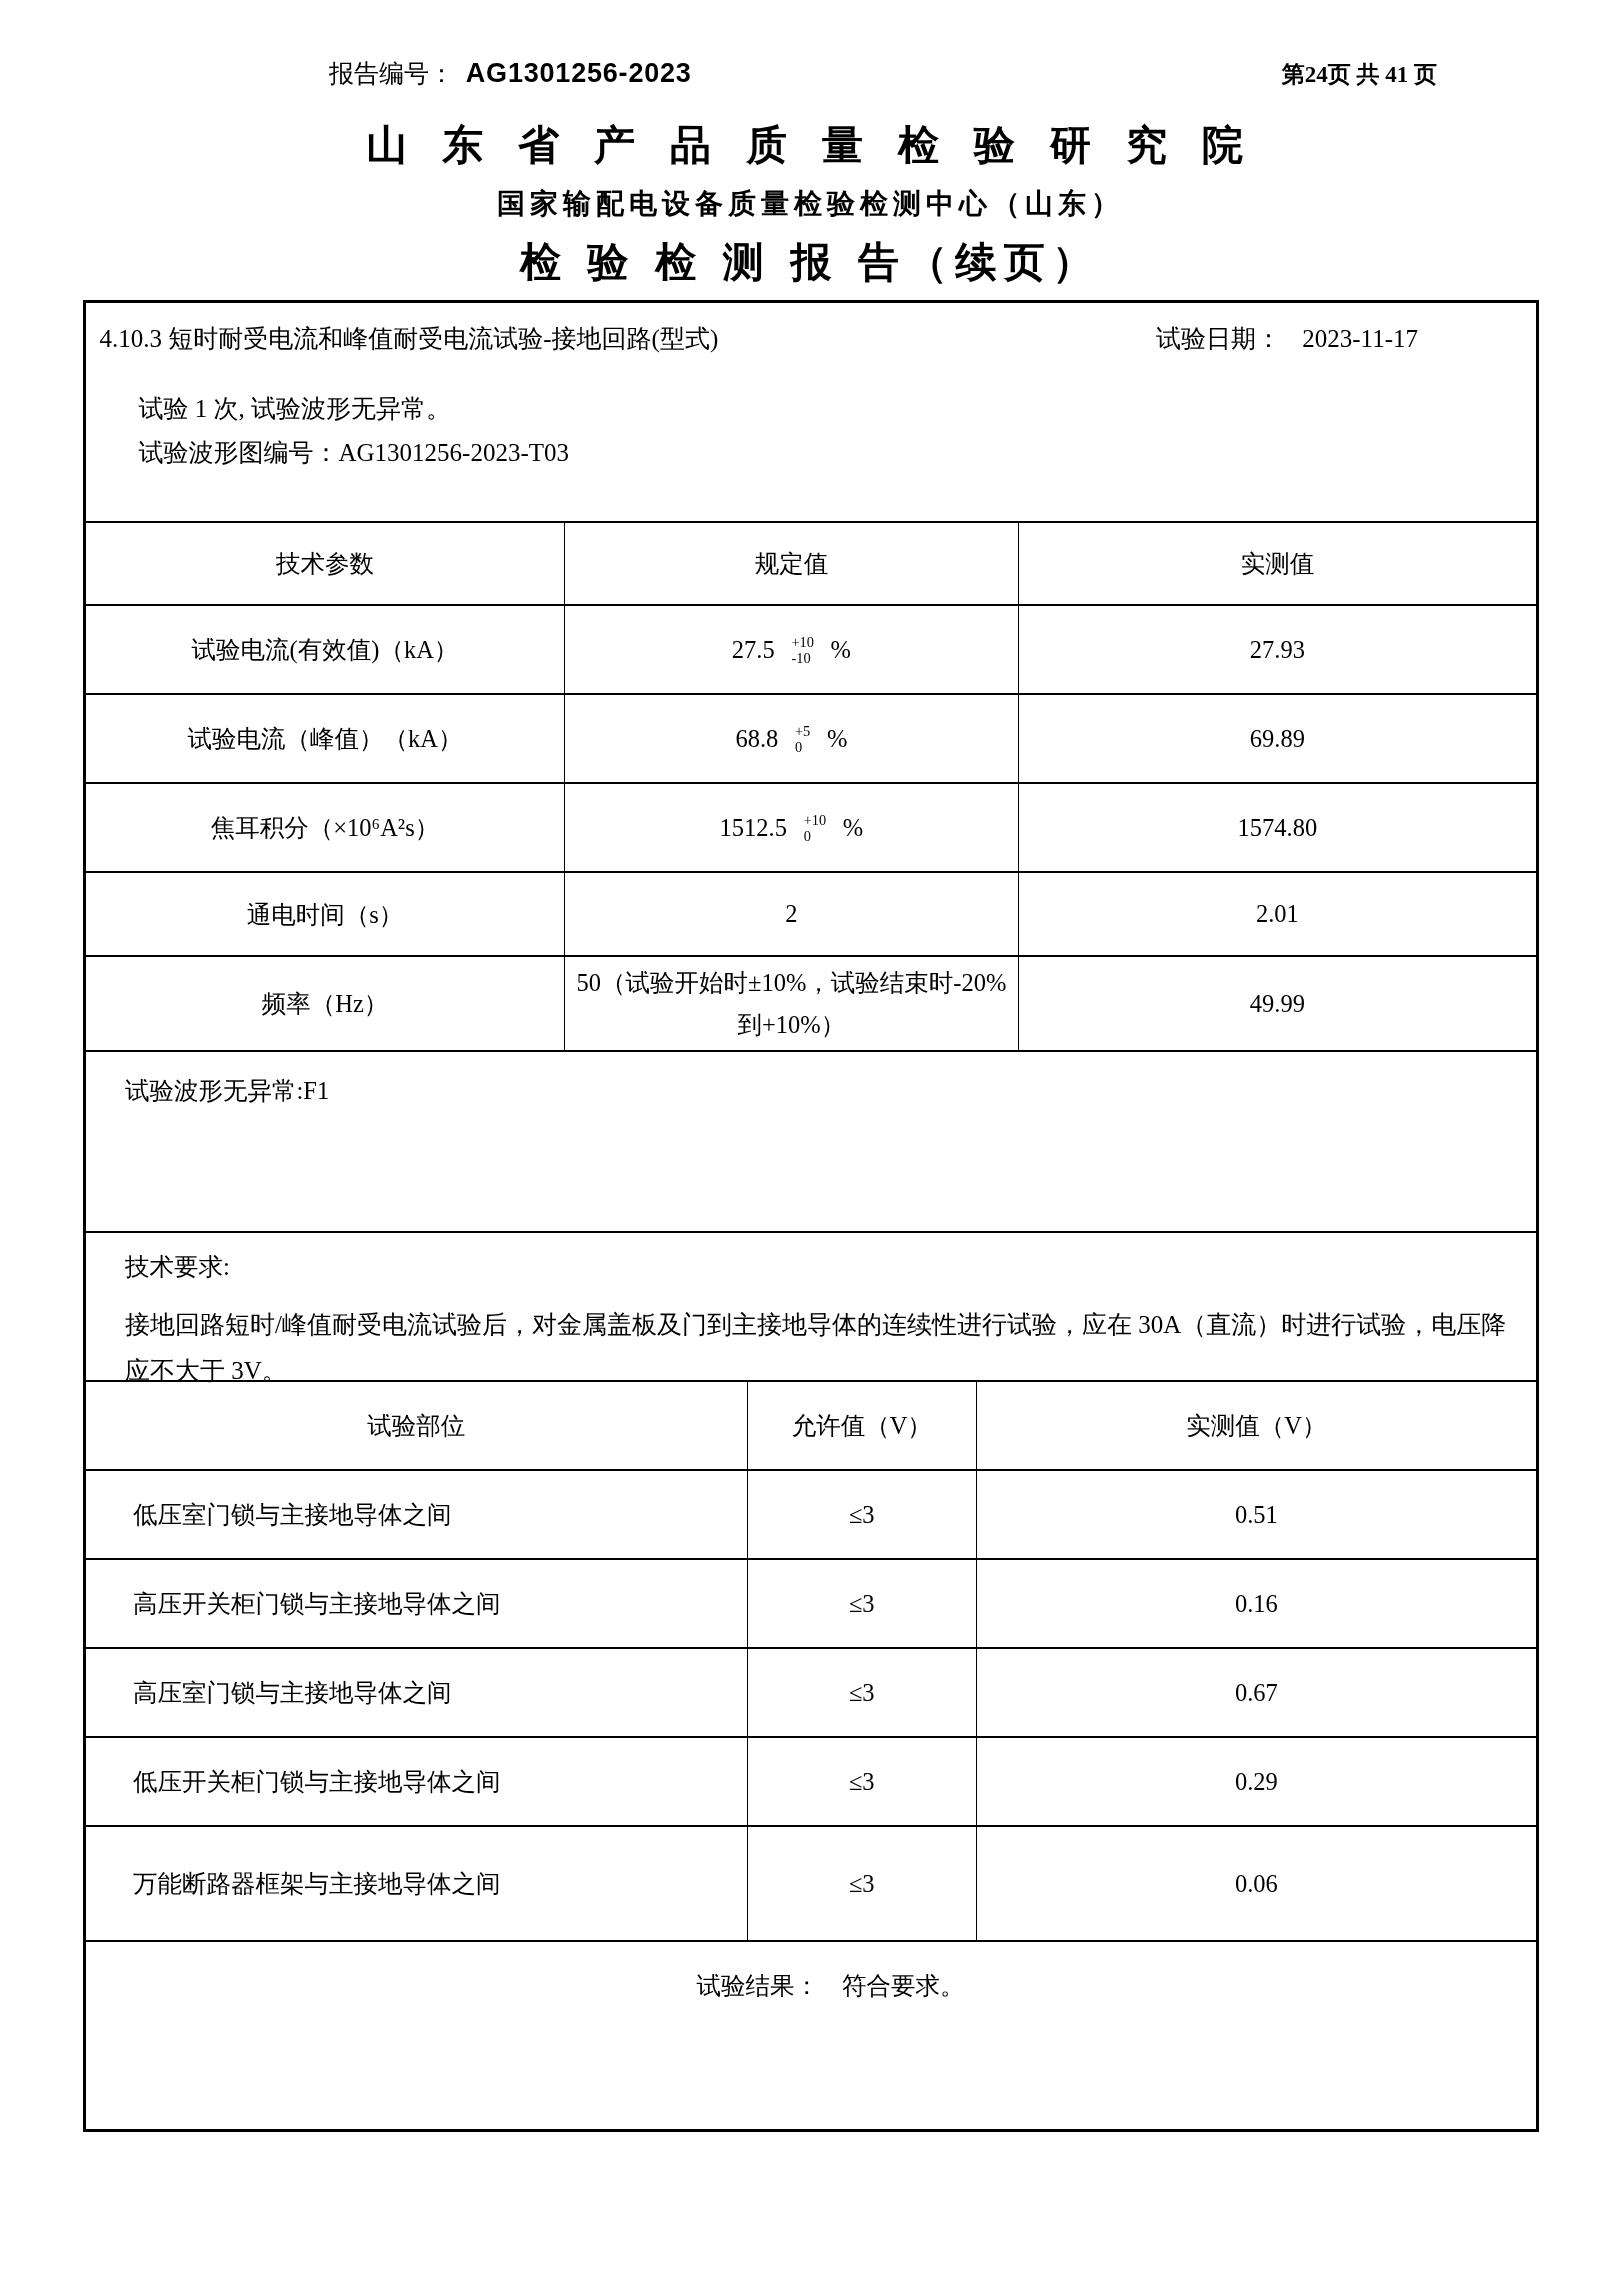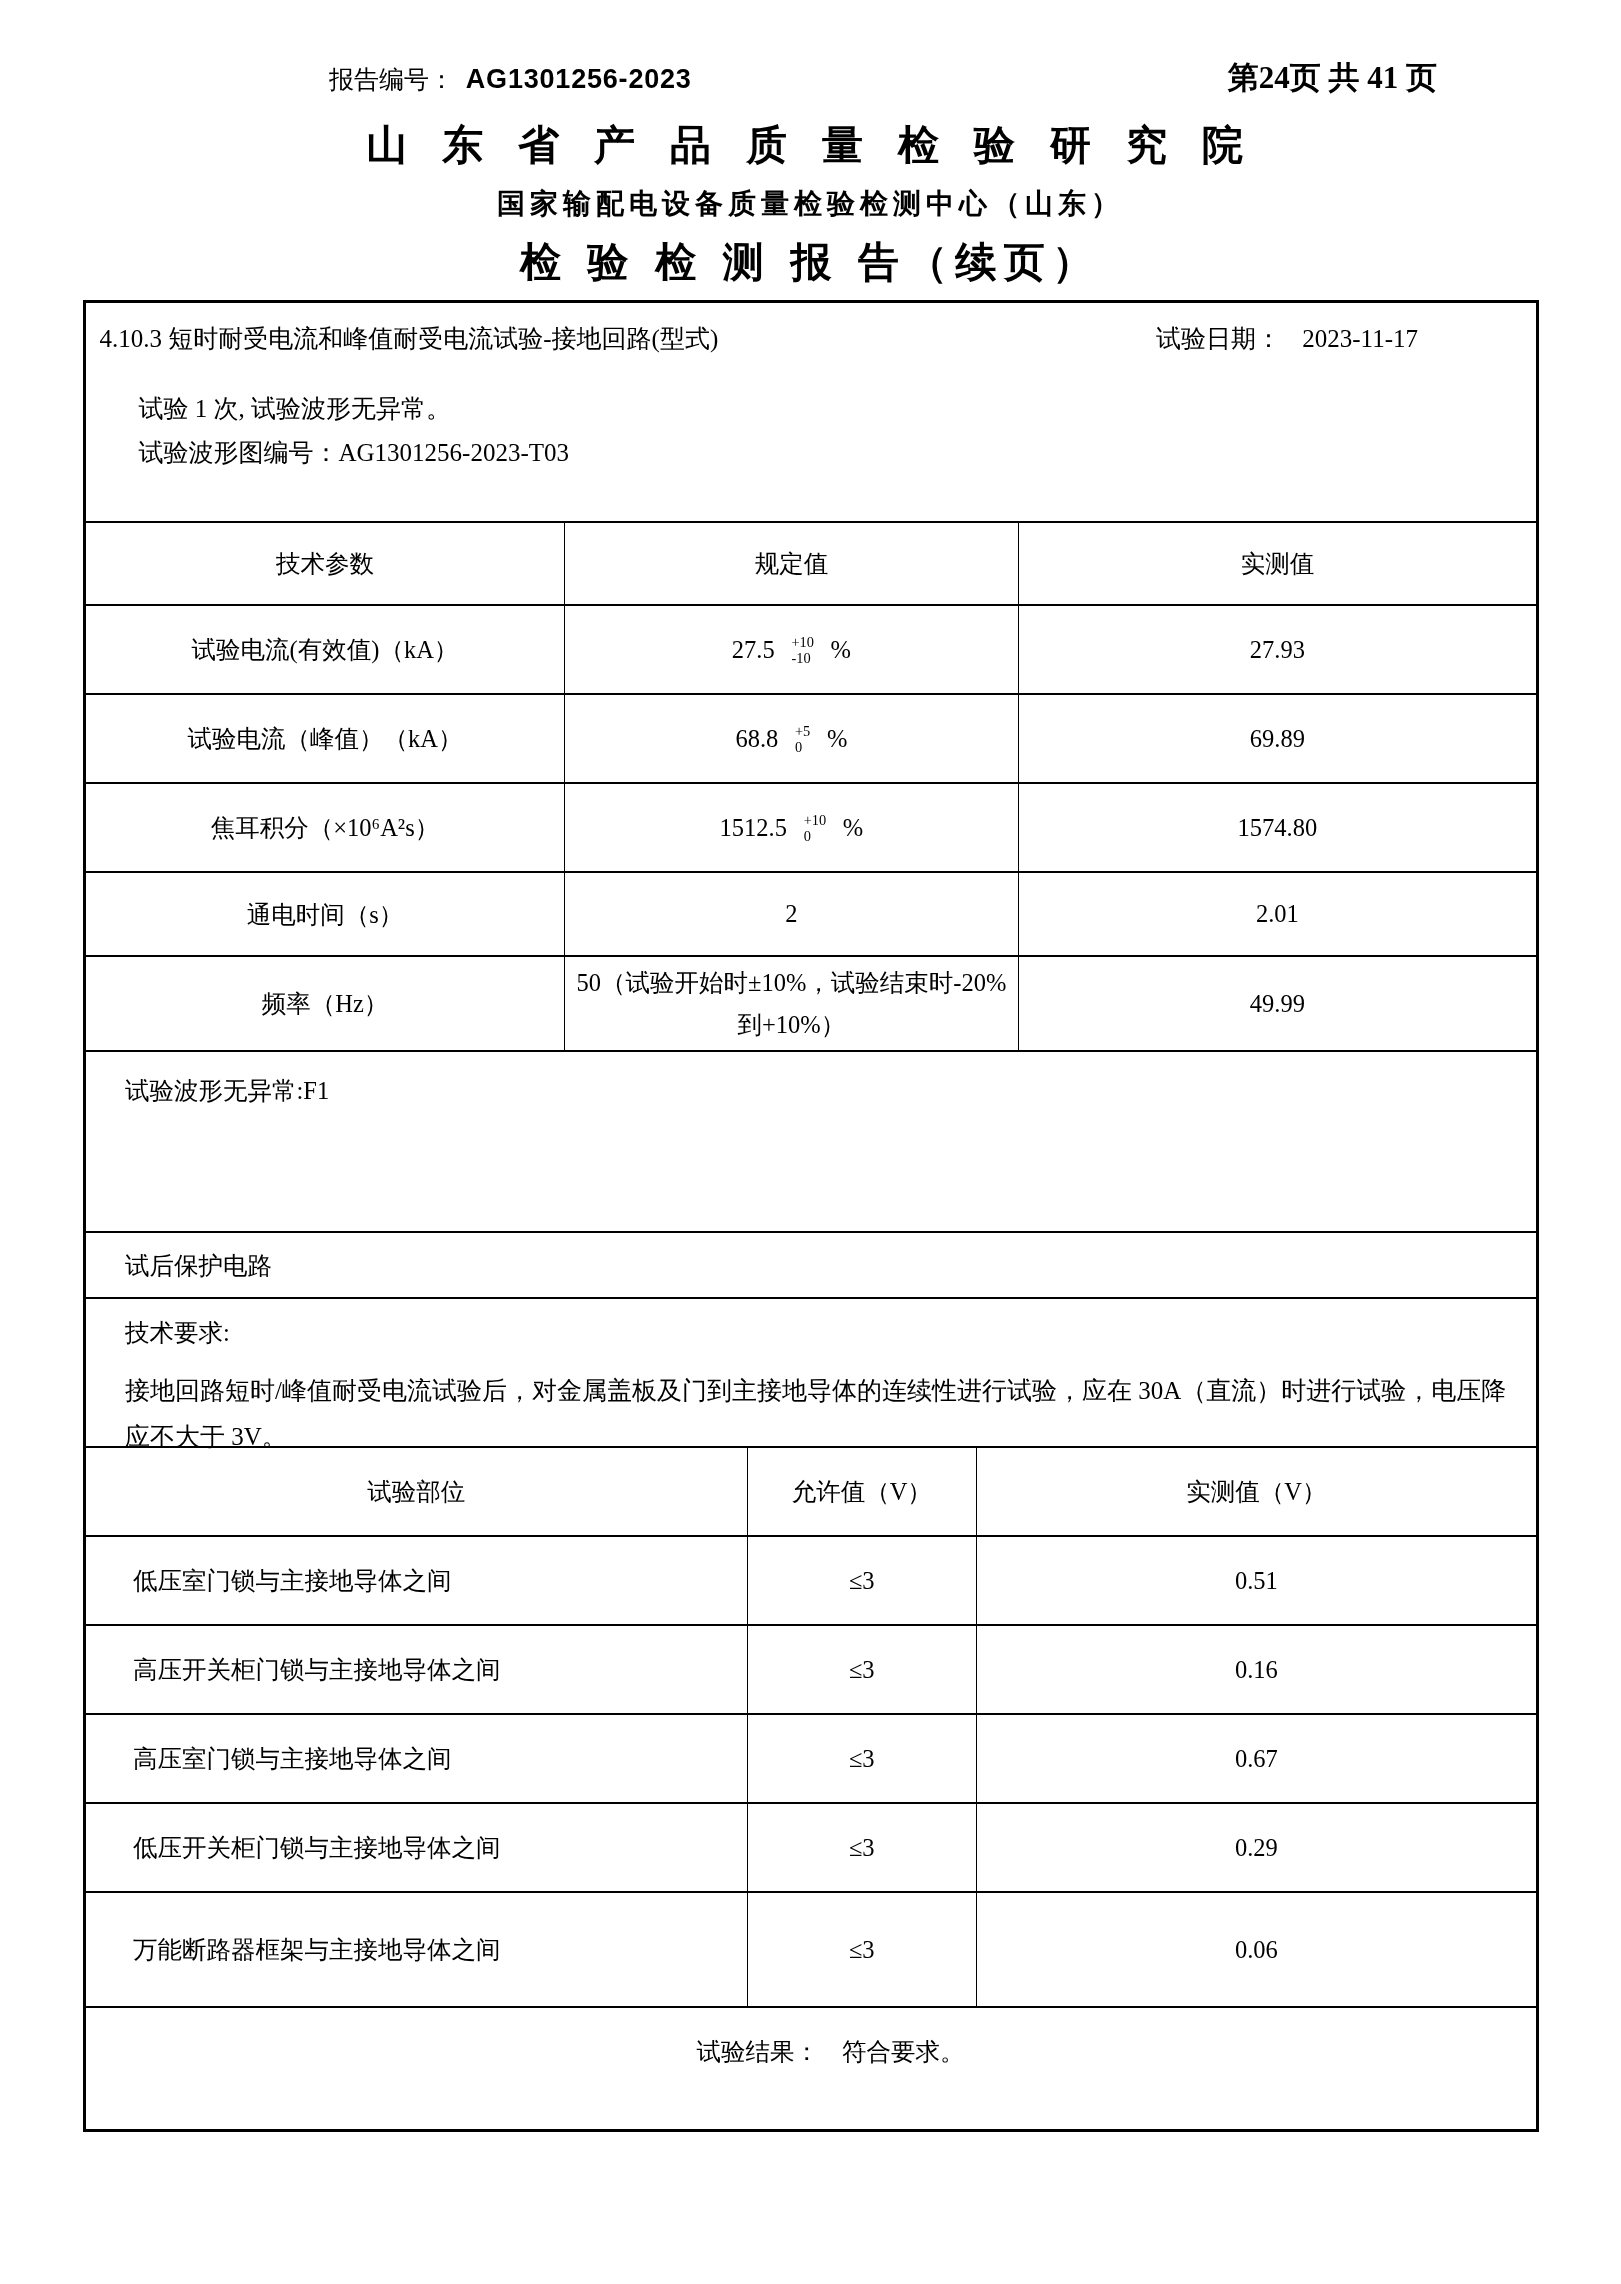--- a/index.html
+++ b/index.html
@@ -17,21 +17,21 @@
     position:absolute;
     left:329px; right:184px; top:57px;
     display:flex; justify-content:space-between; align-items:baseline;
     font-size:25px;
   }
   .report-no-group{display:flex; align-items:baseline; gap:11.8px;}
   .report-no{
     font-family:"Liberation Sans","DejaVu Sans",sans-serif;
     font-weight:700; font-size:27px; letter-spacing:0.8px;
   }
-  .page-info{font-size:31px; font-weight:600;}
+  .page-info{font-size:23px; font-weight:600;}
   
   .title-block{position:absolute; top:117px; left:0; width:100%; text-align:center;
     font-family:"Liberation Sans","DejaVu Sans",sans-serif; font-weight:700;}
   .title-l1{font-size:41px; letter-spacing:11.8px; line-height:56px; white-space:nowrap;}
   .title-l2{font-size:28px; letter-spacing:5px;  line-height:61px; white-space:nowrap;}
   .title-l3{font-size:41px; letter-spacing:7.6px;  line-height:57px; white-space:nowrap;}
   
   .main-box{
     position:absolute;
     left:83px; top:300px;
@@ -172,23 +172,20 @@
         <td style="line-height:42px">50（试验开始时±10%，试验结束时-20%到+10%）</td>
         <td>49.99</td>
       </tr>
     </tbody>
       </table>
 
     <div class="diagram-block">
       <span>试验波形无异常:F1</span>
     </div>
 
-    <div class="post-test-block">
-      <span>试后保护电路</span>
-    </div>
 
     <div class="req-block">
       <div>技术要求:</div>
       <div class="req-text">接地回路短时/峰值耐受电流试验后，对金属盖板及门到主接地导体的连续性进行试验，应在 30A（直流）时进行试验，电压降应不大于 3V。</div>
     </div>
 
     <table class="tbl t2">
       <colgroup>
           <col style="width:45.6%">
           <col style="width:15.8%">

